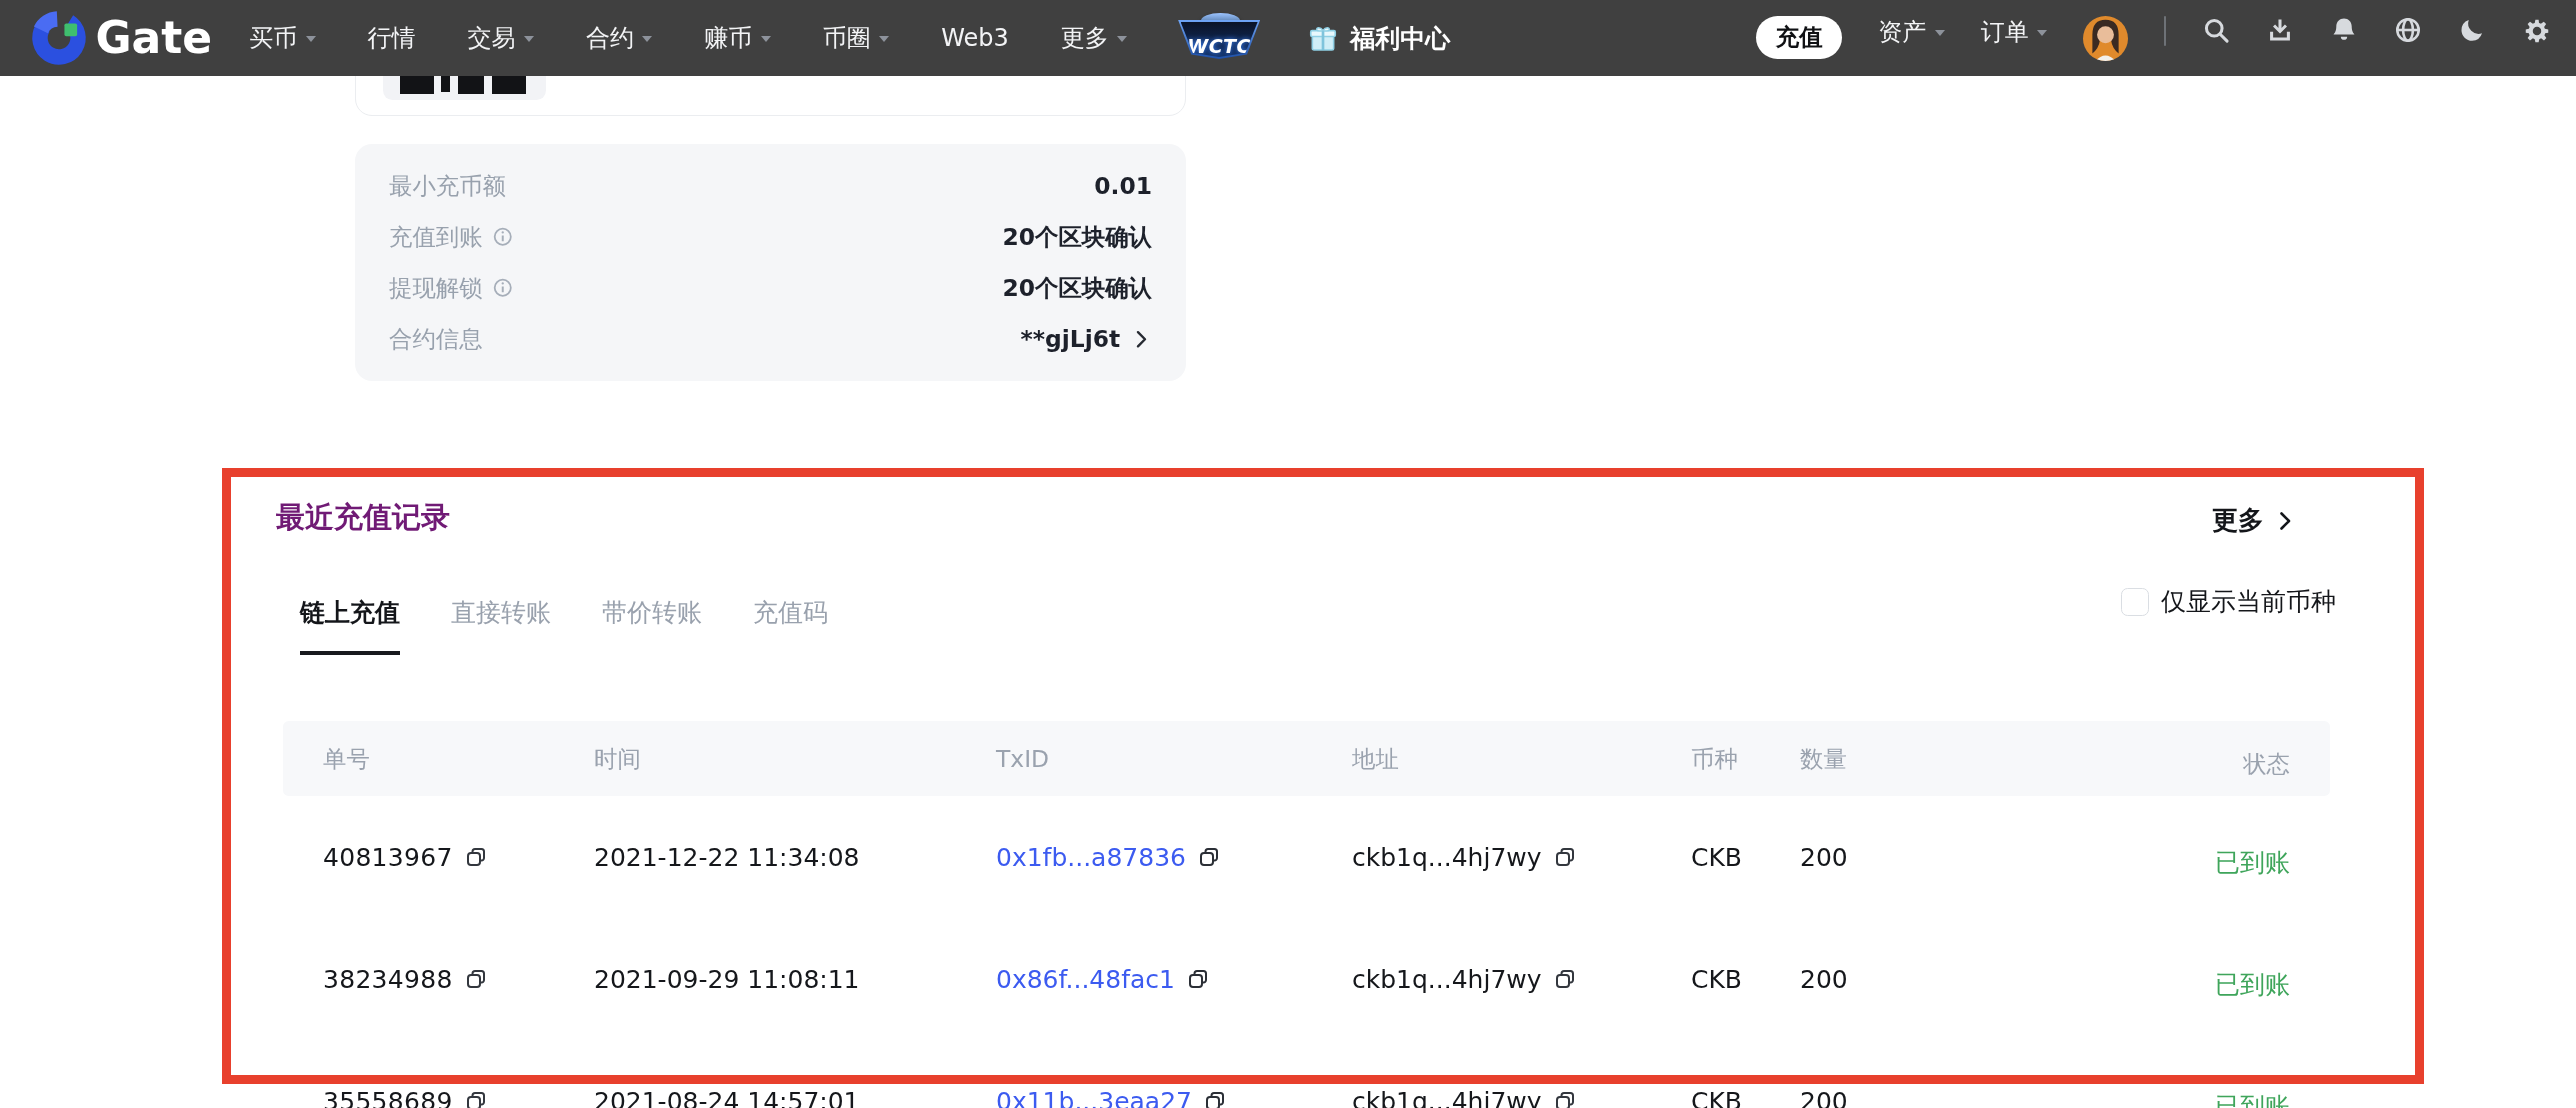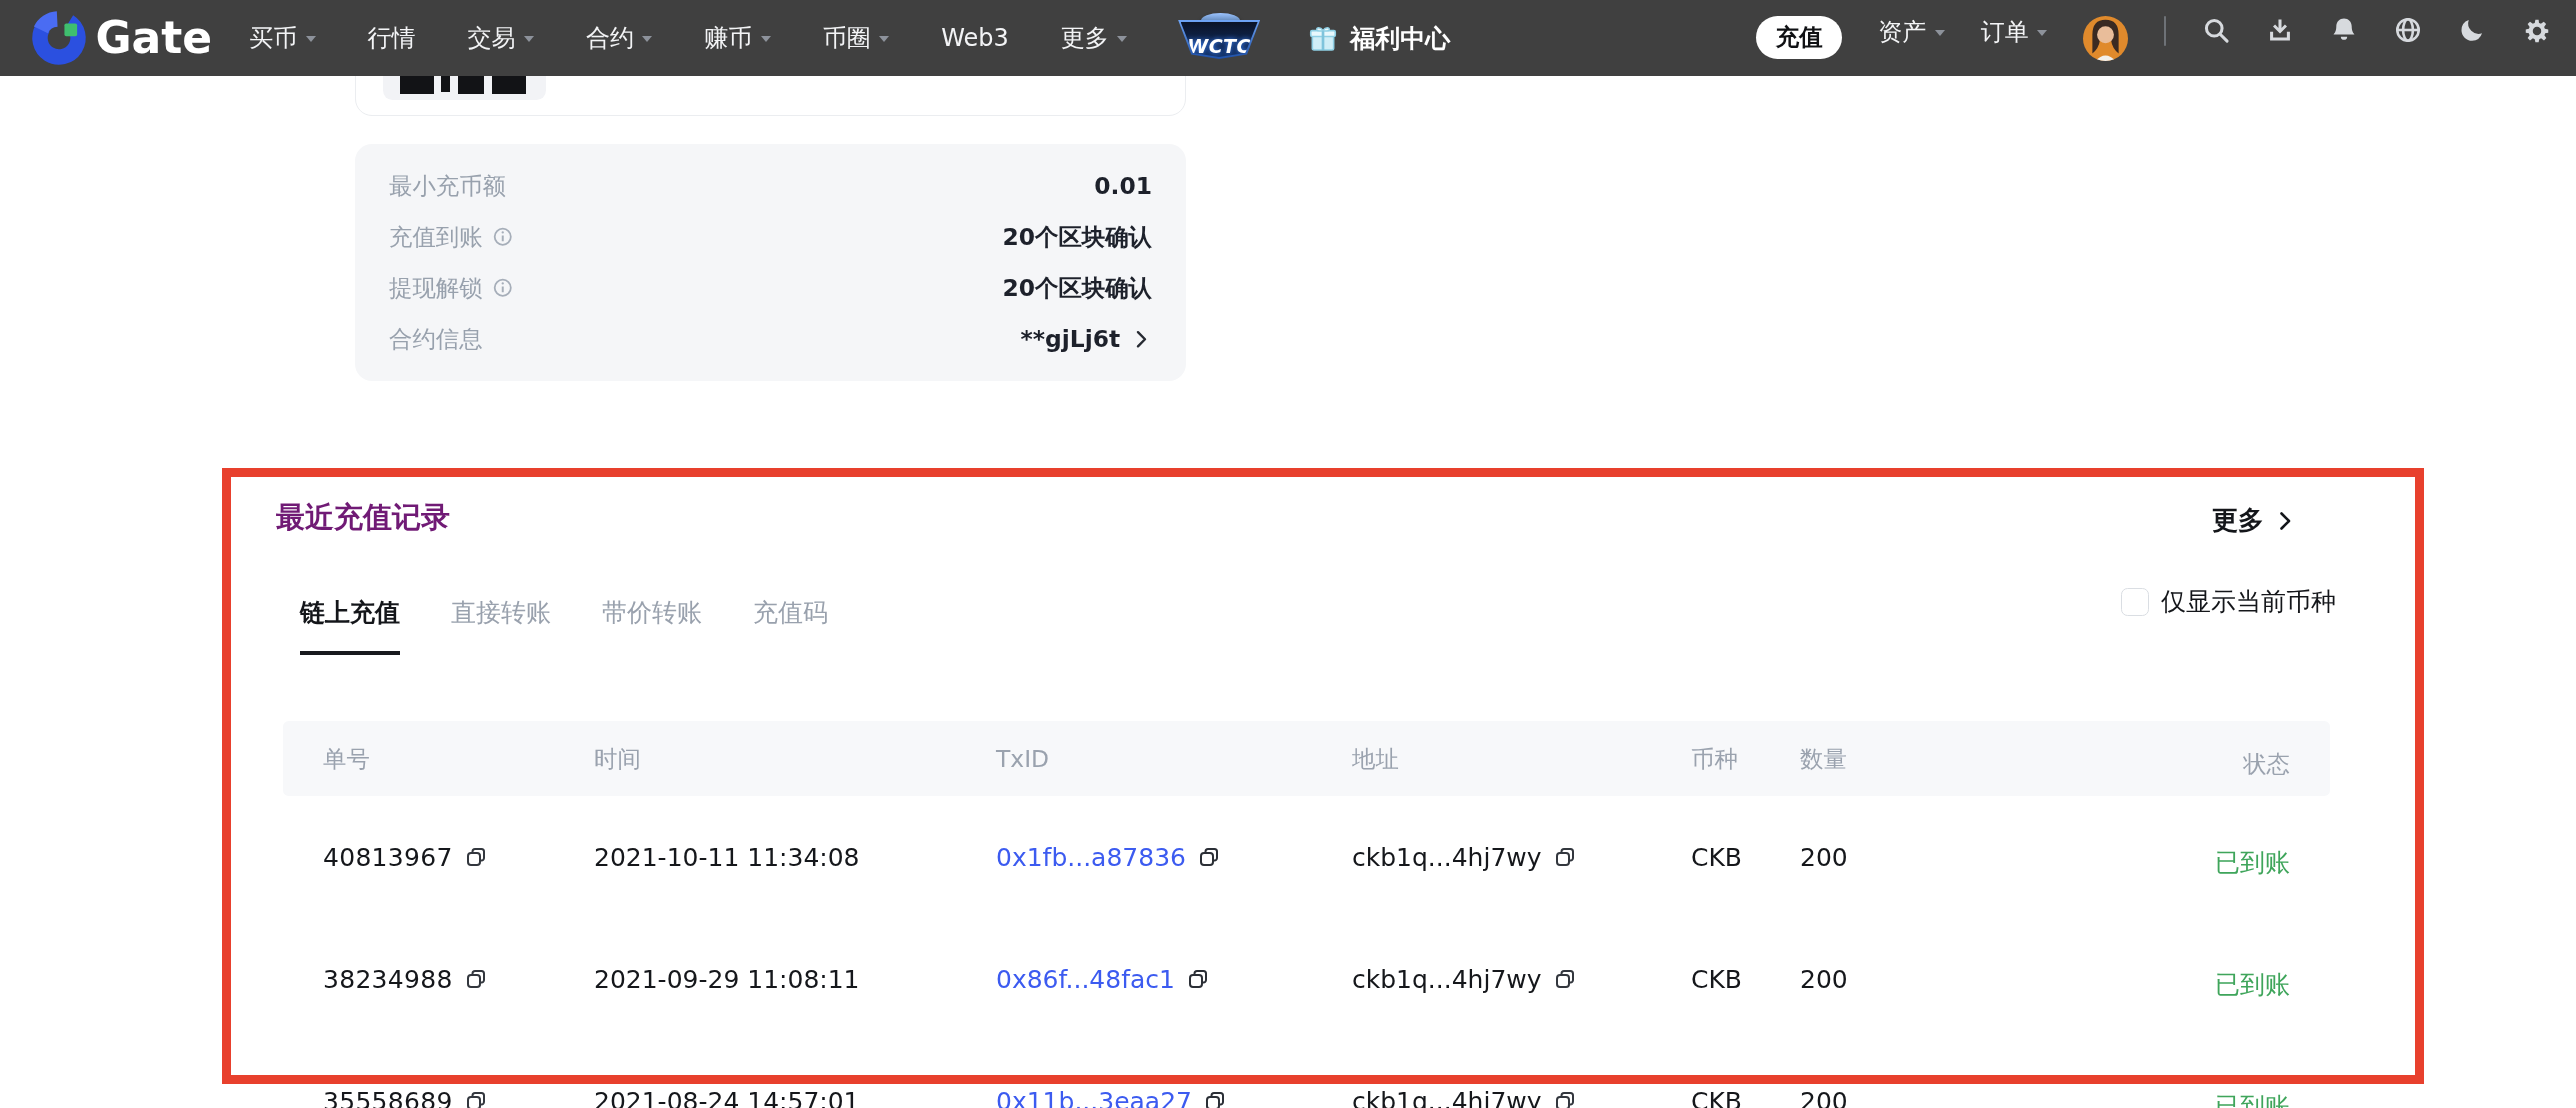--- a/index.html
+++ b/index.html
@@ -305,21 +305,21 @@
     <div class="th">状态</div>
   </div>
 
   <div class="trow tbody-row">
     <div class="td num">
         <span>40813967</span>
         <svg class="copy-icon" viewBox="0 0 26 26" width="24" height="24">
           <use href="#i-copy"></use>
         </svg>
       </div>
-    <div class="td">2021-10-11 11:34:08</div>
+    <div class="td">2021-12-22 11:34:08</div>
     <div class="td link">
         <span>0x1fb...a87836</span>
         <svg class="copy-icon" viewBox="0 0 26 26" width="24" height="24">
           <use href="#i-copy"></use>
         </svg>
       </div>
     <div class="td">
         <span>ckb1q...4hj7wy</span>
         <svg class="copy-icon" viewBox="0 0 26 26" width="24" height="24">
           <use href="#i-copy"></use>

